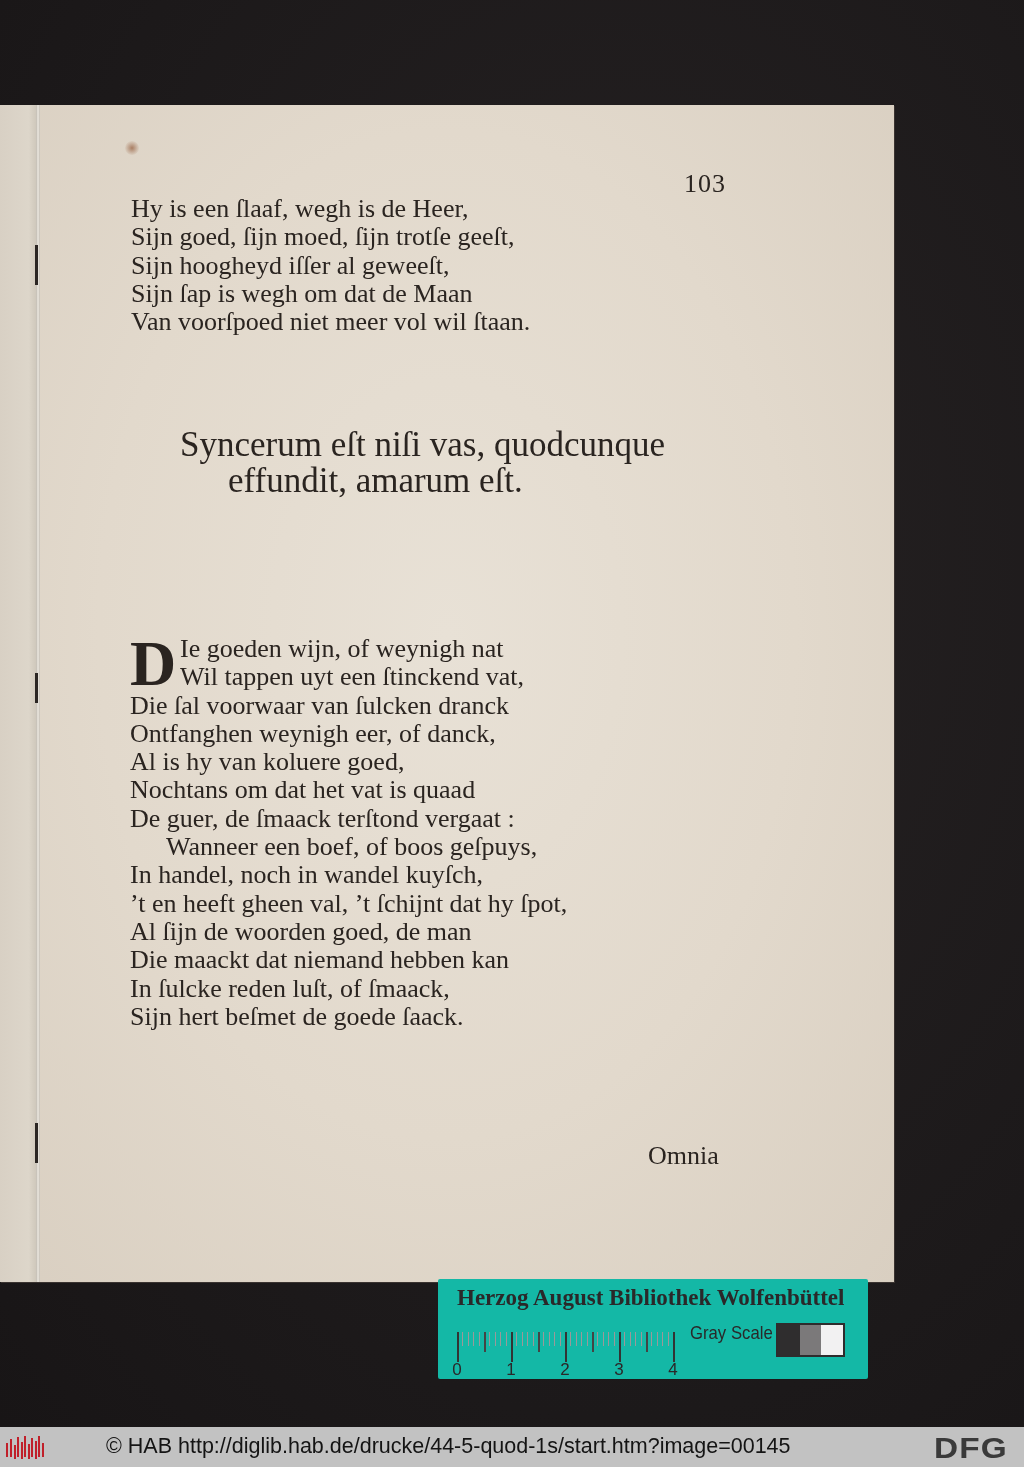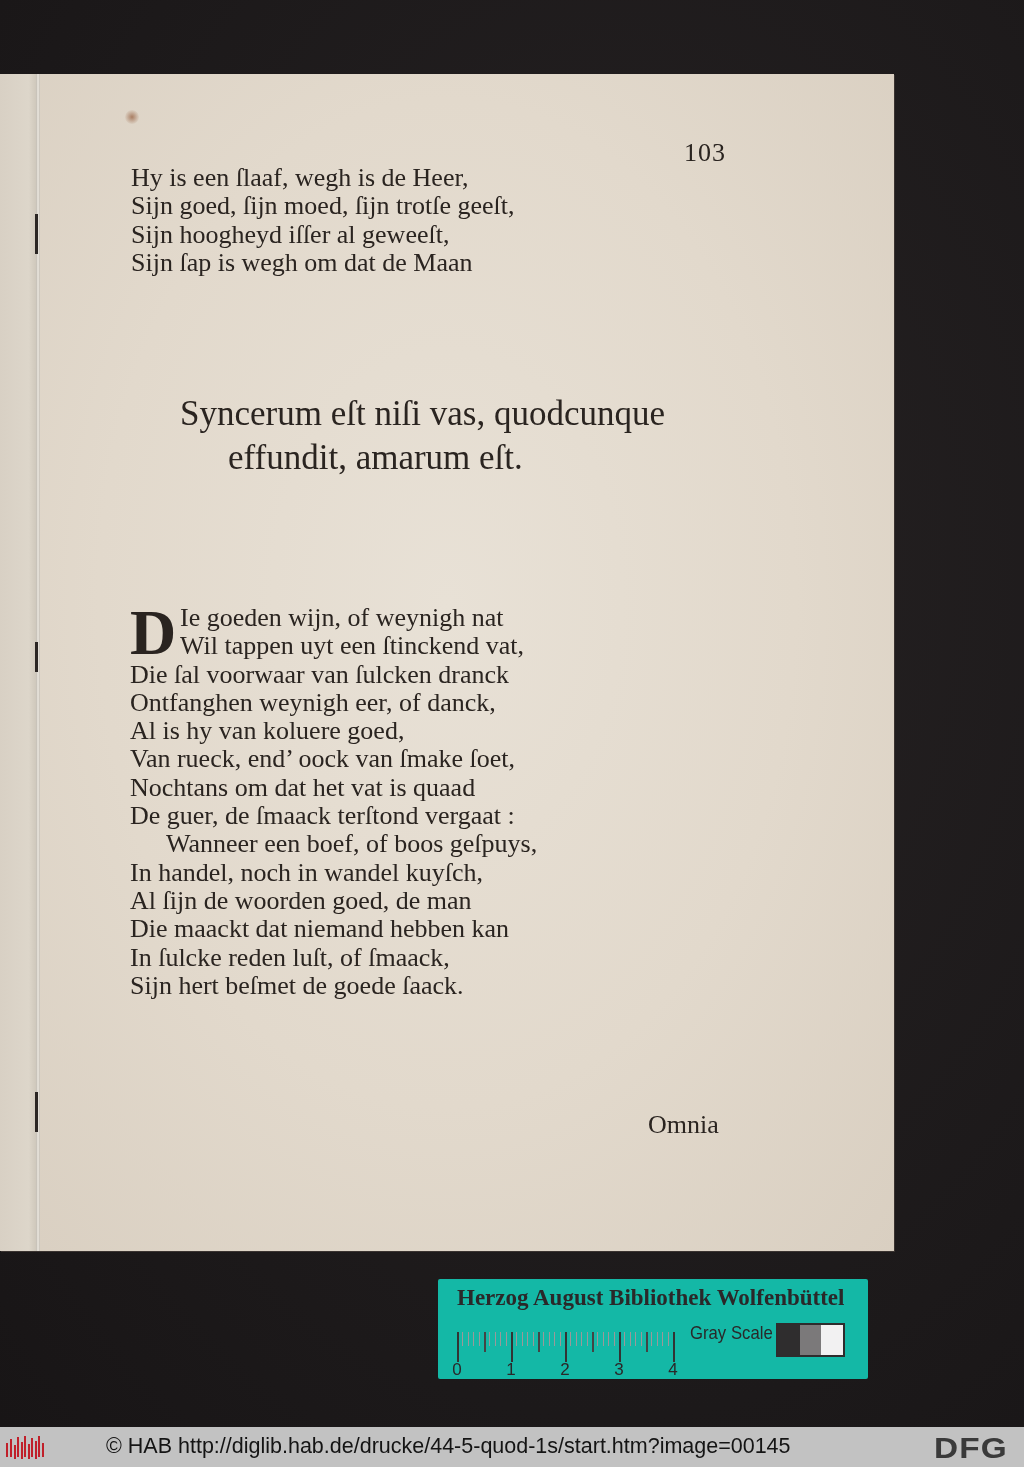--- a/index.html
+++ b/index.html
@@ -36,21 +36,21 @@
       background: linear-gradient(90deg, #bdb7ad, #ece8e1 50%, #c4beb4);
     }
     .gutter-mark {
       position: absolute; left: 35px; width: 3px; background: #2b2624;
     }
     .stain {
       position: absolute; border-radius: 50%;
       background: radial-gradient(circle, #a97e63 0%, rgba(169,126,99,0.2) 60%, transparent 80%);
     }
 
-    .ink { color: #2a2420; }
+    .ink { color: #2a2420; margin-top: 31px; }
 
     .page-number {
       position: absolute; left: 684px; top: 64px;
       font-size: 26px; letter-spacing: 1px;
     }
 
     .verse {
       position: absolute;
       font-size: 26px;
       line-height: 28.3px;
@@ -60,21 +60,21 @@
 
     .verse-top { left: 131px; top: 90px; }
 
     .latin-title {
       position: absolute;
       font-size: 35px;
       line-height: 44px;
       white-space: nowrap;
     }
     .latin-title .l1 { position: absolute; left: 180px; top: 318px; }
-    .latin-title .l2 { position: absolute; left: 228px; top: 362px; }
+    .latin-title .l2 { position: absolute; left: 228px; top: 354px; }
 
     .dutch-motto {
       position: absolute; left: 182px; top: 424px;
       font-style: italic;
       font-size: 27px;
       line-height: 41px;
       white-space: nowrap;
     }
     .dutch-motto .line { display: block; }
 
@@ -172,41 +172,42 @@
   <div class="gutter-mark" style="top:1018px;height:40px;"></div>
   <div class="stain" style="left:125px;top:36px;width:14px;height:14px;"></div>
 
   <div class="page-number">103</div>
 
   <div class="verse verse-top">
     <span class="line">Hy is een ſlaaf, wegh is de Heer,</span>
     <span class="line">Sijn goed, ſijn moed, ſijn trotſe geeſt,</span>
     <span class="line">Sijn hoogheyd iſſer al geweeſt,</span>
     <span class="line">Sijn ſap is wegh om dat de Maan</span>
+    <span class="line">Van voorſpoed niet meer vol wil ſtaan.</span>
   </div>
 
   <div class="latin-title">
     <span class="l1">Syncerum eſt niſi vas, quodcunque</span>
     <span class="l2">effundit, amarum eſt.</span>
   </div>
 
 
   <div class="drop-cap">D</div>
 
   <div class="verse verse-main">
     <span class="line indent-first">Ie goeden wijn, of weynigh nat</span>
     <span class="line indent-first">Wil tappen uyt een ſtinckend vat,</span>
     <span class="line">Die ſal voorwaar van ſulcken dranck</span>
     <span class="line">Ontfanghen weynigh eer, of danck,</span>
     <span class="line">Al is hy van koluere goed,</span>
-    <span class="line">Van rueck, end’ oock van ſmake ſoet,</span>
     <span class="line">Nochtans om dat het vat is quaad</span>
     <span class="line">De guer, de ſmaack terſtond vergaat :</span>
     <span class="line indent-stanza">Wanneer een boef, of boos geſpuys,</span>
     <span class="line">In handel, noch in wandel kuyſch,</span>
+    <span class="line">’t en heeft gheen val, ’t ſchijnt dat hy ſpot,</span>
     <span class="line">Al ſijn de woorden goed, de man</span>
     <span class="line">Die maackt dat niemand hebben kan</span>
     <span class="line">In ſulcke reden luſt, of ſmaack,</span>
     <span class="line">Sijn hert beſmet de goede ſaack.</span>
   </div>
 
   <div class="catchword">Omnia</div>
 </div>
 
 <div class="card">

